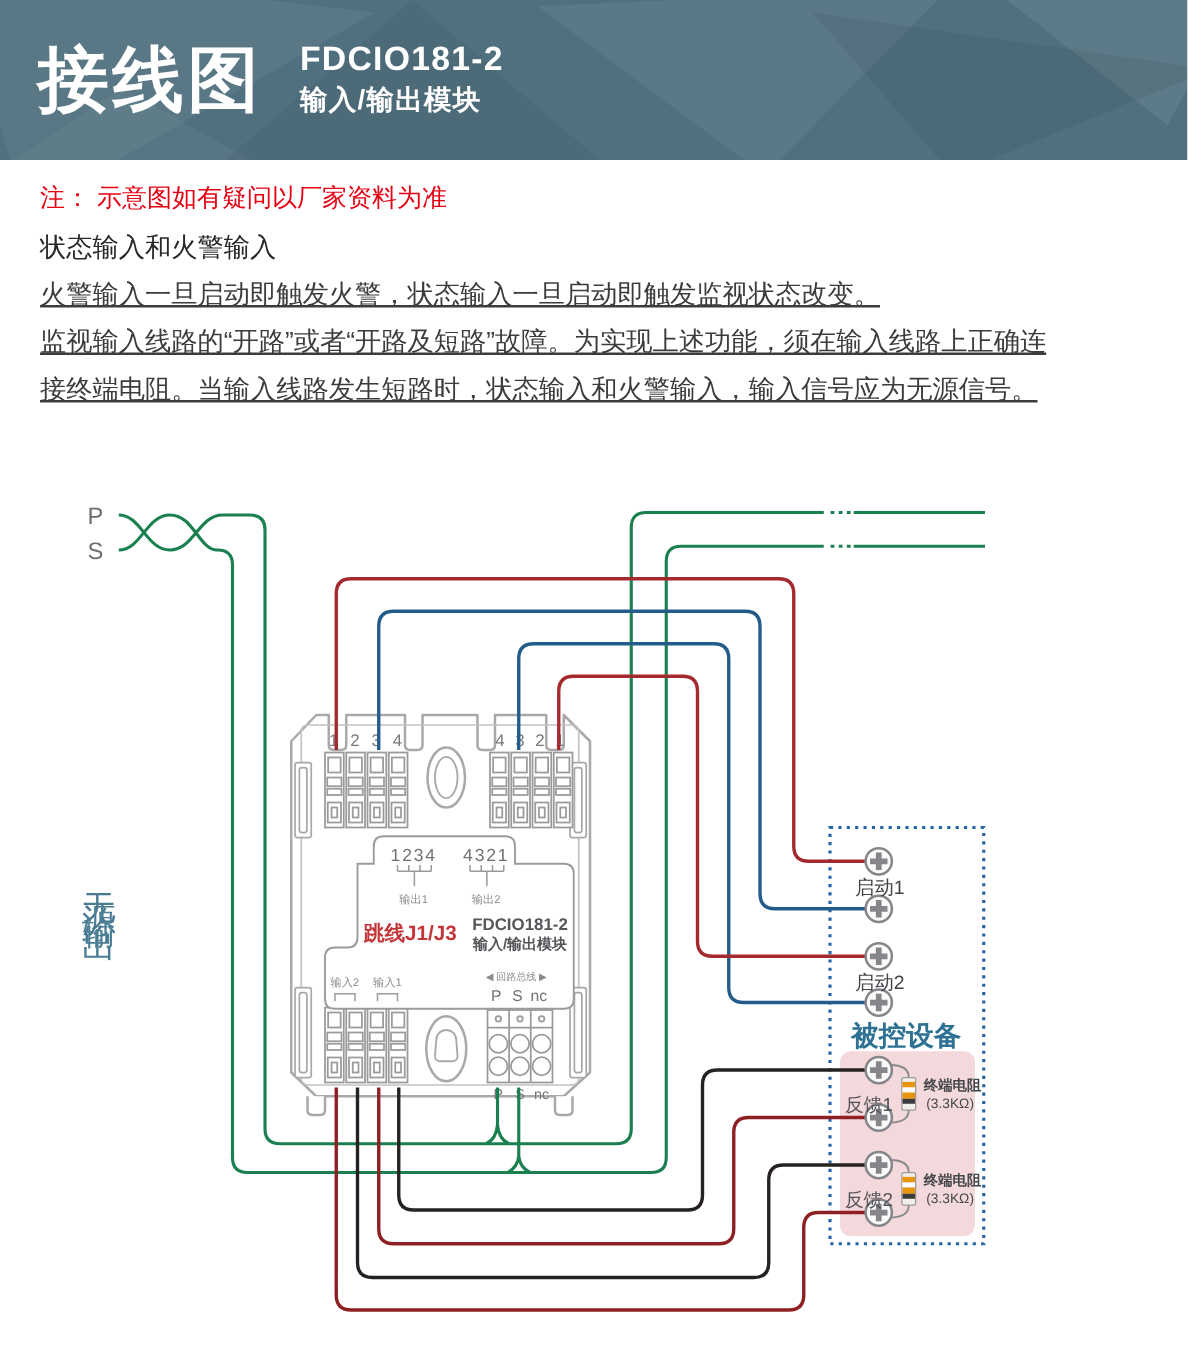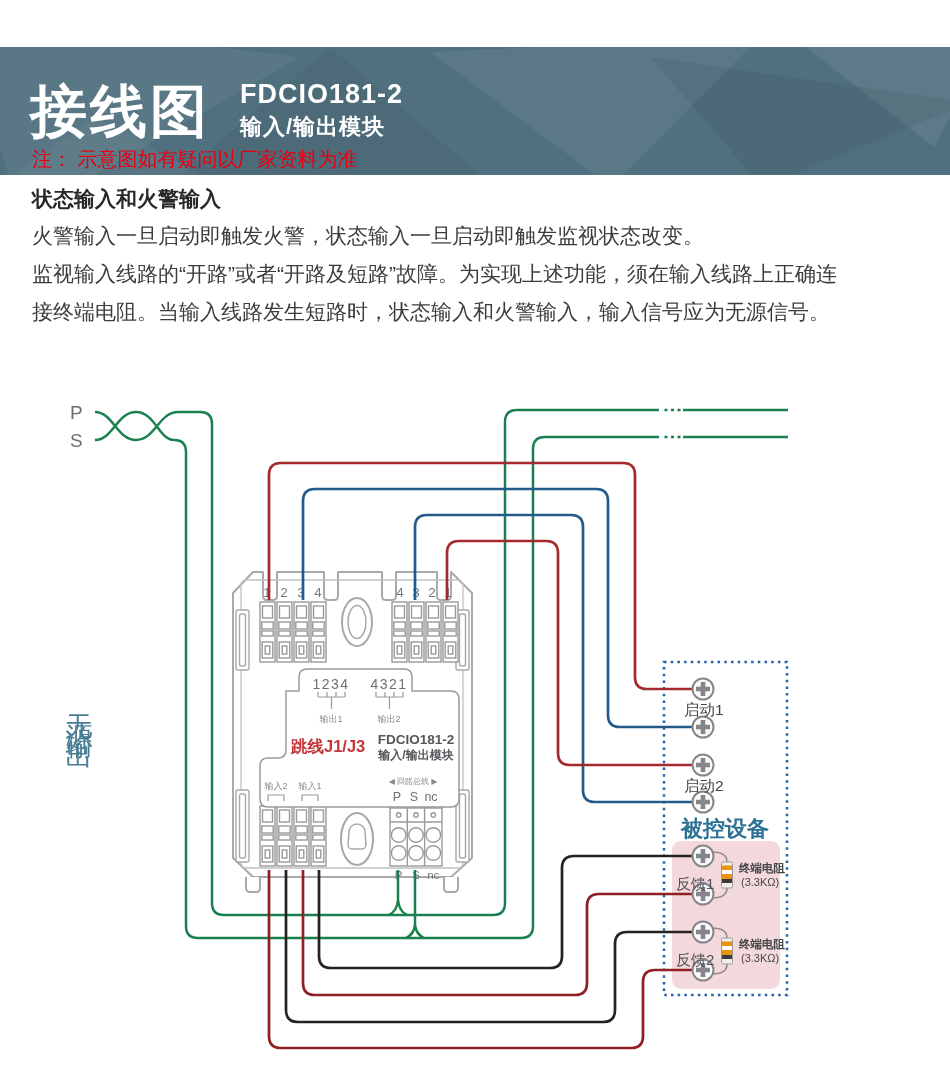--- a/index.html
+++ b/index.html
@@ -4,39 +4,39 @@
 <style>
   * { margin:0; padding:0; box-sizing:border-box; }
   html,body { width:950px; }
   body {
     width:950px; height:1083px; position:relative; background:#ffffff;
     font-family:"Liberation Sans","DejaVu Sans",sans-serif; overflow:hidden;
   }
   
   .header {
     position:absolute; top:0; left:0; width:950px; height:128px;
-    background:#51707f; overflow:hidden;margin-top:47px;
+    background:#51707f; overflow:hidden;
   }
   .tri { position:absolute; }
   .t1 { left:-40px; top:-30px; width:340px; height:200px; background:rgba(255,255,255,.05); clip-path:polygon(0 0,100% 20%,18% 100%); }
   .t2 { left:180px; top:0; width:300px; height:128px; background:rgba(0,0,0,.05); clip-path:polygon(50% 0,100% 100%,0 100%); }
   .t3 { left:430px; top:-10px; width:330px; height:150px; background:rgba(255,255,255,.06); clip-path:polygon(0 10%,100% 0,55% 100%); }
   .t4 { left:650px; top:10px; width:320px; height:130px; background:rgba(0,0,0,.06); clip-path:polygon(0 0,100% 35%,35% 100%); }
   .t5 { left:780px; top:-20px; width:220px; height:120px; background:rgba(255,255,255,.07); clip-path:polygon(0 0,100% 0,70% 100%); }
   .t6 { left:-20px; top:70px; width:260px; height:80px; background:rgba(255,255,255,.04); clip-path:polygon(0 100%,45% 0,100% 100%); }
   .header-inner { position:absolute; left:30px; top:24px; display:flex; align-items:flex-start; }
   .hd-title { color:#fff; font-size:57px; font-weight:bold; letter-spacing:3px; line-height:80px; }
   .hd-sub { margin-left:30px; padding-top:7px; color:#fff; }
   .hd-model { font-size:27px; font-weight:600; letter-spacing:1px; line-height:32px; }
   .hd-modname { font-size:22px; font-weight:600; letter-spacing:1px; line-height:30px; margin-top:2px; }
   
   .content { position:absolute; top:128px; left:0; width:950px; padding:15px 16px 0 32px; }
   .note { color:#e60012; font-size:20px; line-height:32px; margin-bottom:6px; }
-  .sec-h { color:#28282a; font-size:21px; font-weight:bold; line-height:36px; }
-  .sec-p { color:#3c3c3e; font-size:21px; line-height:38px; max-width:822px; }
+  .sec-h { color:#28282a; font-size:21px; font-weight:normal; line-height:36px; }
+  .sec-p { color:#3c3c3e; font-size:21px; line-height:38px; max-width:822px;text-decoration:underline; }
   
   .diagram { position:absolute; top:383px; left:0; width:950px; height:700px; }
   .vlabel {
     position:absolute; left:62px; top:310px; writing-mode:vertical-rl;
     font-size:27px; letter-spacing:9px; color:#4a7d94; line-height:34px;
   }
   svg text { font-family:"Liberation Sans","DejaVu Sans",sans-serif; }
 </style>
 </head>
 <body>

